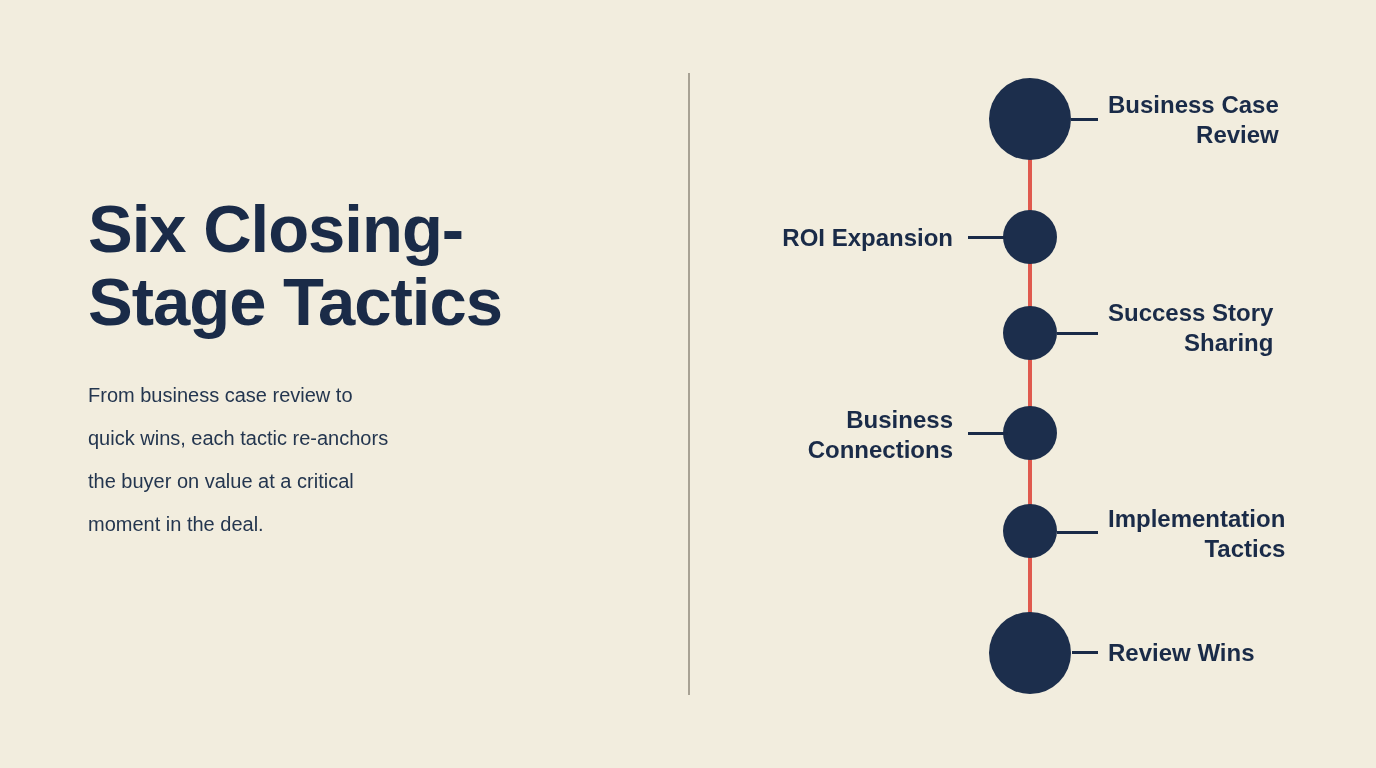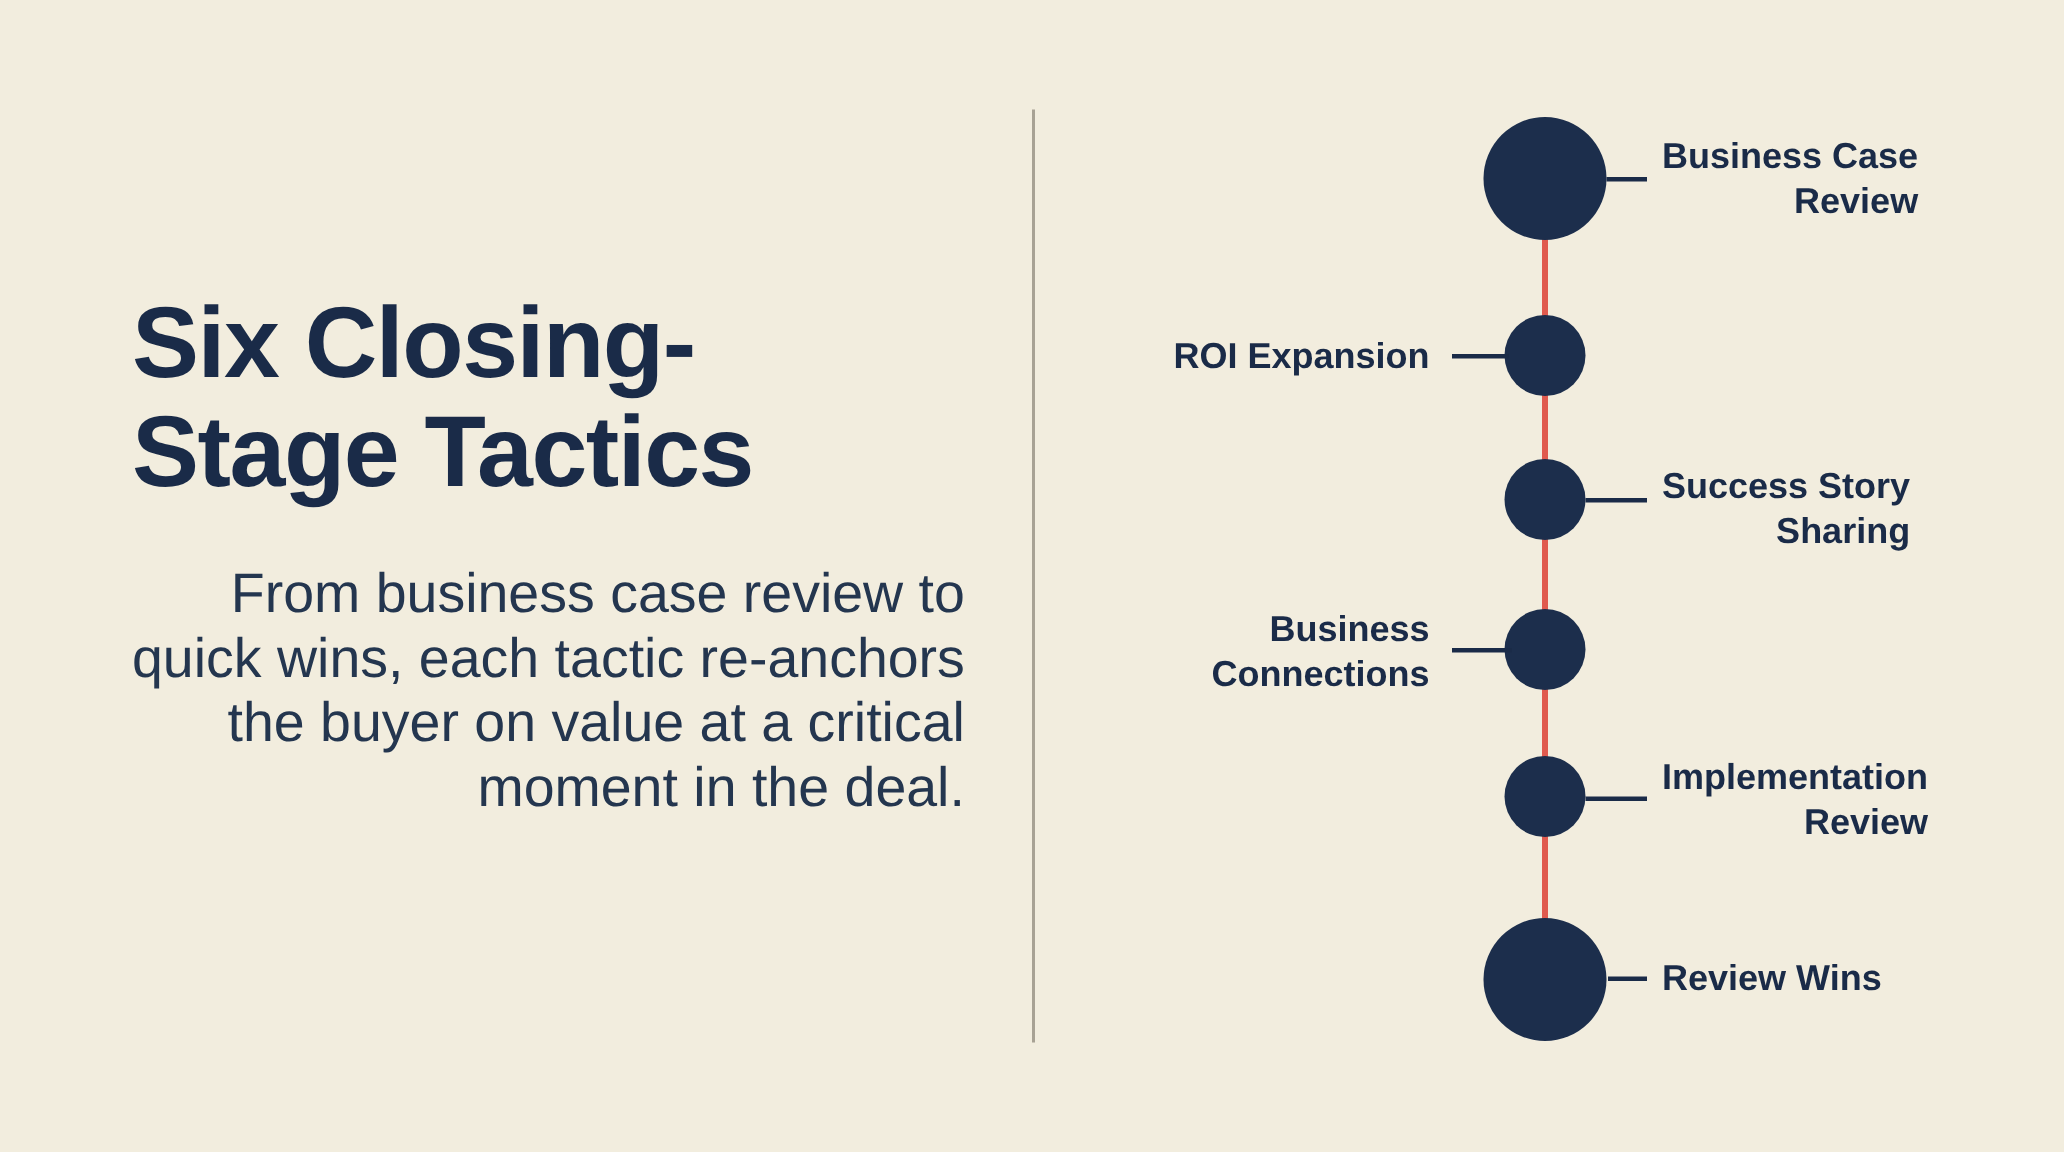--- a/index.html
+++ b/index.html
@@ -27,26 +27,25 @@
     line-height: 73px;
     font-weight: 700;
     letter-spacing: -1px;
     color: #1a2b48;
     white-space: pre-line;
   }
   .description {
     position: absolute;
     left: 88px;
     top: 374px;
-    font-size: 37px;
+    font-size: 20px;
     line-height: 43px;
     font-weight: 400;
     color: #24364f;
     white-space: pre-line;
-    text-align: right;
   }
   
   .divider {
     position: absolute;
     left: 688px;
     top: 73px;
     width: 2px;
     height: 622px;
     background: #a8a294;
   }
@@ -93,21 +92,21 @@
     font-weight: 700;
     color: #1a2b48;
     white-space: pre-line;
     transform: translateY(-50%);
     z-index: 3;
   }
   .node-label.right { left: 1108px; text-align: right; }
   .node-label.left  { right: 423px; text-align: right; }
   .node-label.l1 { top: 120px; }
   .node-label.l2 { top: 238px; }
-  .node-label.l3 { top: 340px; }
+  .node-label.l3 { top: 328px; }
   .node-label.l4 { top: 435px; }
   .node-label.l5 { top: 534px; }
   .node-label.l6 { top: 653px; }
 </style>
 </head>
 <body>
 
 <div class="canvas">
 
   <h1 class="title" style="margin:0;">Six Closing-
@@ -137,19 +136,19 @@
 Sharing</div>
 
   <div class="dot small p4"></div>
   <div class="stub s4"></div>
   <div class="node-label left l4">Business
 Connections</div>
 
   <div class="dot small p5"></div>
   <div class="stub s5"></div>
   <div class="node-label right l5">Implementation
-Review</div>
+Tactics</div>
 
   <div class="dot large p6"></div>
   <div class="stub s6"></div>
   <div class="node-label right l6">Review Wins</div>
 
 </div>
 
 </body></html>

